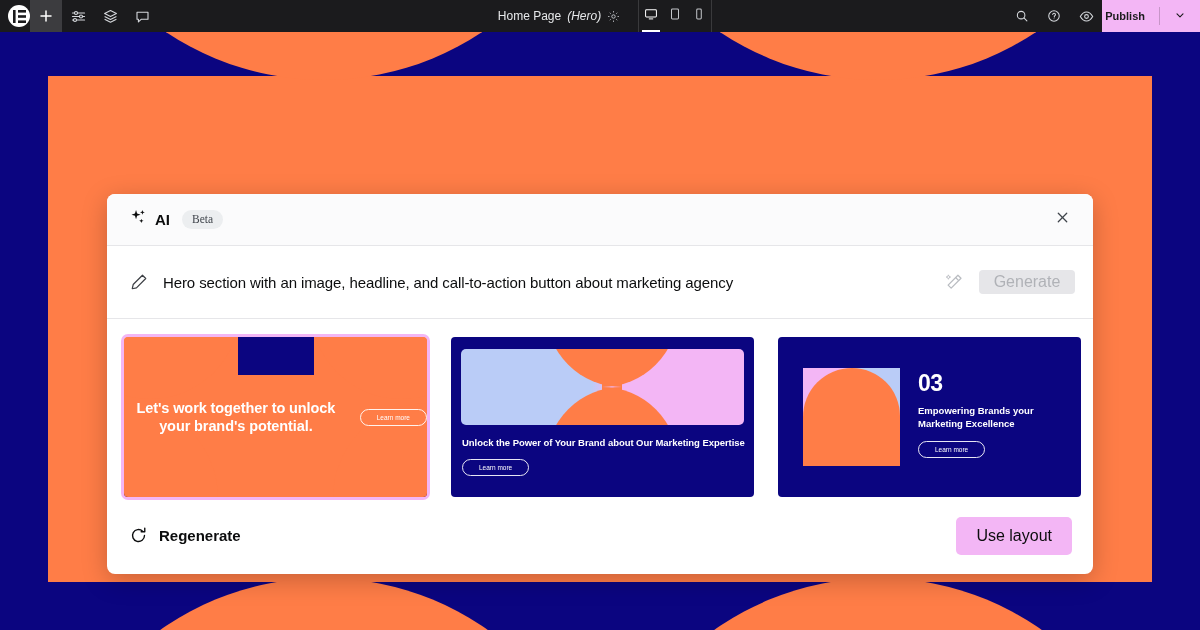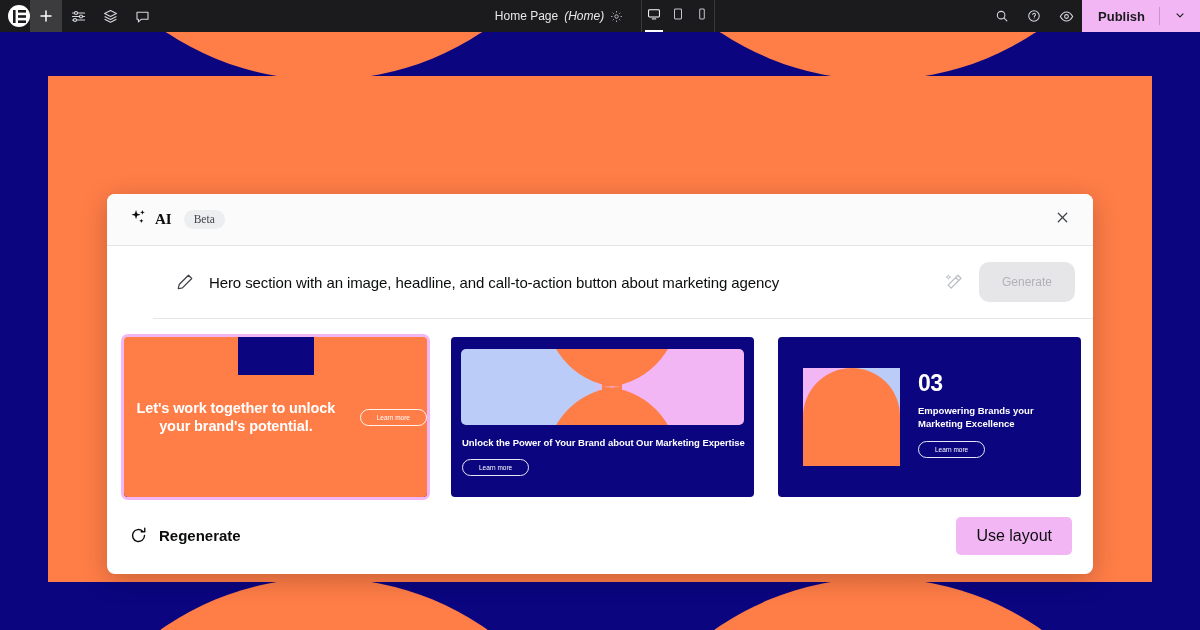--- a/index.html
+++ b/index.html
@@ -64,21 +64,21 @@
     content: ""; position: absolute; bottom: 0; left: 3px; right: 3px;
     height: 2px; background: #ffffff;
   }
 
   .tb-right {
     margin-left: auto; display: flex; align-items: center; height: 32px;
   }
   .publish-btn {
     height: 32px; background: #F3B6F5; color: #1b1b1d;
     display: flex; align-items: center; gap: 14px;
-    padding: 0 14px 0 16px; font-size: 13px; font-weight: bold;
+    padding: 0 14px 0 3px; font-size: 11px; font-weight: bold;
     border: none;
   }
   .publish-sep { width: 1px; height: 18px; background: rgba(0,0,0,0.18); }
 
   
   .canvas {
     position: absolute; top: 32px; left: 48px;
     width: 1104px; height: 598px;
     overflow: hidden;
     background: #FF7D47;
@@ -108,48 +108,47 @@
     display: flex; flex-direction: column;
     overflow: hidden; z-index: 40;
   }
   .modal-head {
     height: 54px; display: flex; align-items: center;
     padding: 0 18px 0 22px;
     border-bottom: 1px solid #e6e6e9;
     background: #fbfbfc;
   }
   .ai-mark { display: flex; align-items: center; gap: 7px; }
-  .ai-title { font-size: 15px; font-weight: bold; color: #0c0d0e; font-family: Liberation Serif, serif; }
+  .ai-title { font-size: 15px; font-weight: bold; color: #0c0d0e; }
   .beta-pill {
     margin-left: 12px; background: #eceef0; color: #3f444b;
     font-size: 11.5px; border-radius: 10px; padding: 3px 10px 4px; font-family: Liberation Serif, serif;
   }
   .close-x {
     margin-left: auto; width: 26px; height: 26px;
     display: flex; align-items: center; justify-content: center;
     color: #3f444b;
   }
 
   .prompt-row {
     height: 76px; display: flex; align-items: center;
     padding: 0 18px 0 22px; gap: 14px;
     border-bottom: 1px solid #e6e6e9;
     background: #ffffff;
-    margin-left: 46px;
   }
   .pencil { color: #3c3f44; display: flex; align-items: center; }
   .prompt-text {
     flex: 1; font-size: 15px; color: #0c0d0e; letter-spacing: -0.1px;
     white-space: nowrap; overflow: hidden; text-overflow: ellipsis;
   }
   .wand { color: #b9bcc1; display: flex; align-items: center; }
   .generate-btn {
-    width: 96px; height: 40px; border-radius: 10px;
+    width: 96px; height: 24px; border-radius: 4px;
     background: #e6e6e9; color: #b0b2b7;
-    font-size: 12px; border: none;
+    font-size: 16px; border: none;
     display: flex; align-items: center; justify-content: center;
   }
 
   
   .results {
     flex: 1; display: flex; gap: 24px;
     padding: 18px 20px 0 17px;
   }
   .card {
     width: 303px; height: 160px; border-radius: 4px;
@@ -299,21 +298,21 @@
         <svg width="15" height="15" viewBox="0 0 15 15" stroke="#d5d8dc" stroke-width="1.1" fill="none" stroke-linejoin="round">
           <path d="M2 3.2 h11 v7 h-6.6 l-3 2.6 v-2.6 h-1.4 z"></path>
         </svg>
       </span>
     </div>
   </div>
 
   <div class="tb-center">
     <div class="doc-title">
       <span>Home Page</span>
-      <span class="draft">(Home)</span>
+      <span class="draft">(Hero)</span>
       <span class="doc-gear">
         <svg width="13" height="13" viewBox="0 0 16 16" stroke="#c3c6ca" stroke-width="1.15" fill="none">
           <circle cx="8" cy="8" r="2.1"></circle>
           <path d="M8 1.4 v1.6 M8 13 v1.6 M1.4 8 h1.6 M13 8 h1.6 M3.4 3.4 l1.15 1.15 M11.45 11.45 l1.15 1.15 M12.6 3.4 l-1.15 1.15 M4.55 11.45 l-1.15 1.15"></path>
         </svg>
       </span>
     </div>
     <div class="dev-group">
       <div class="dev-btn on">
         <span>

